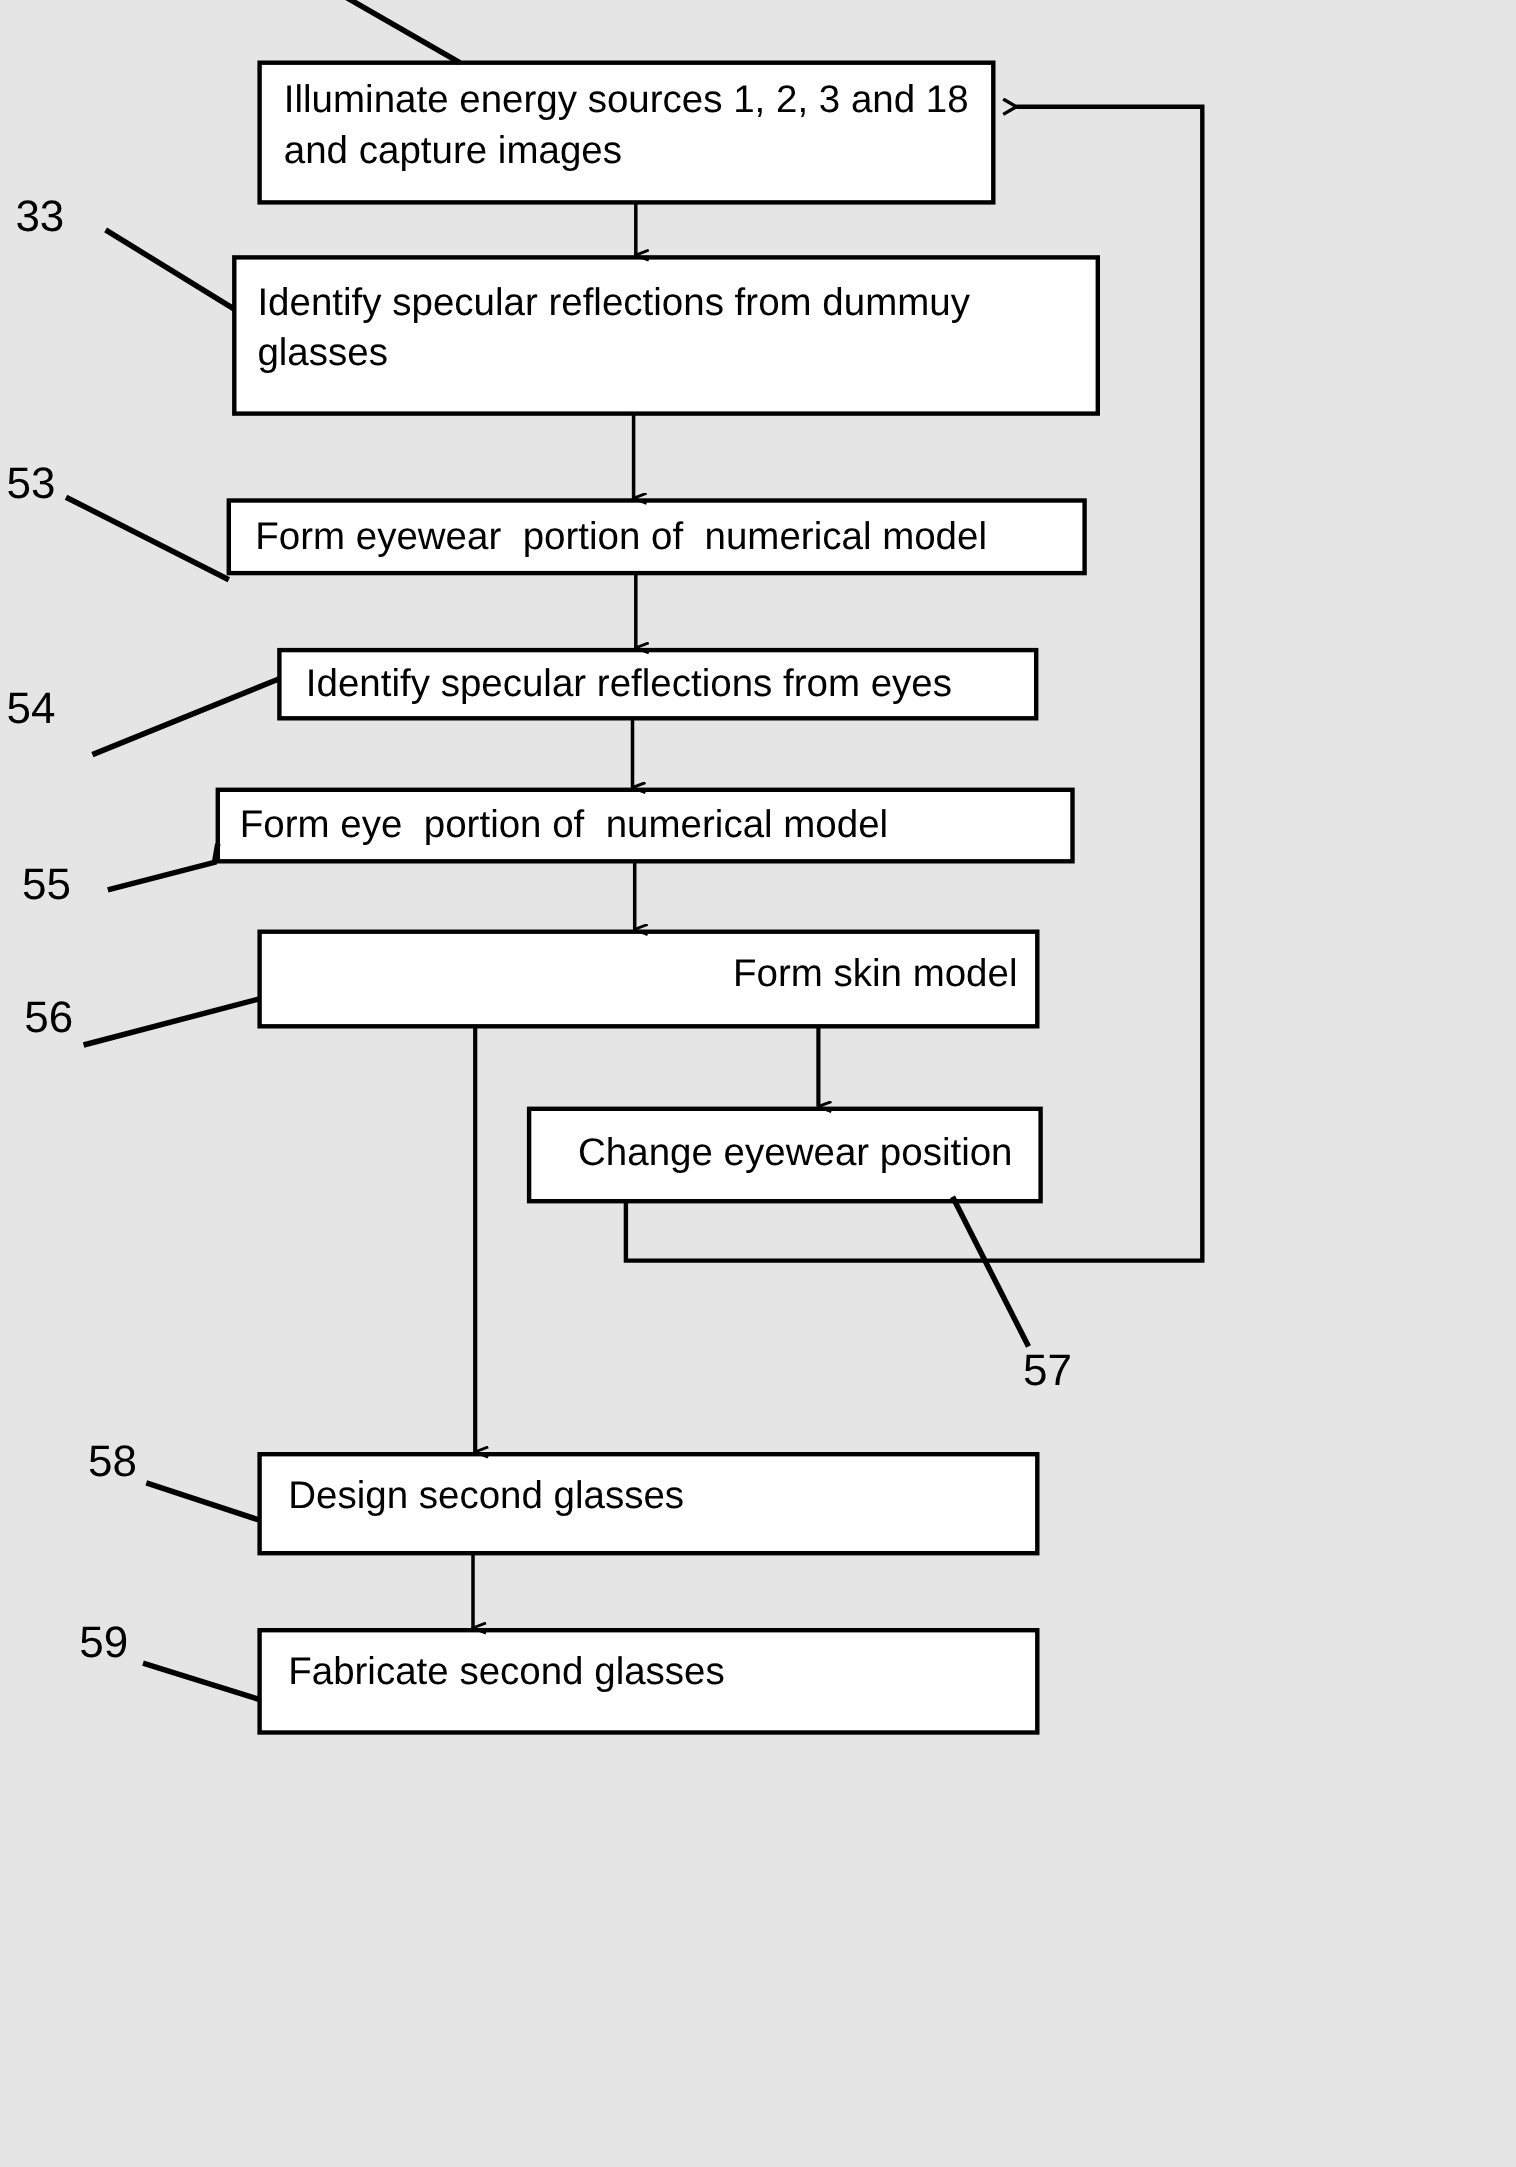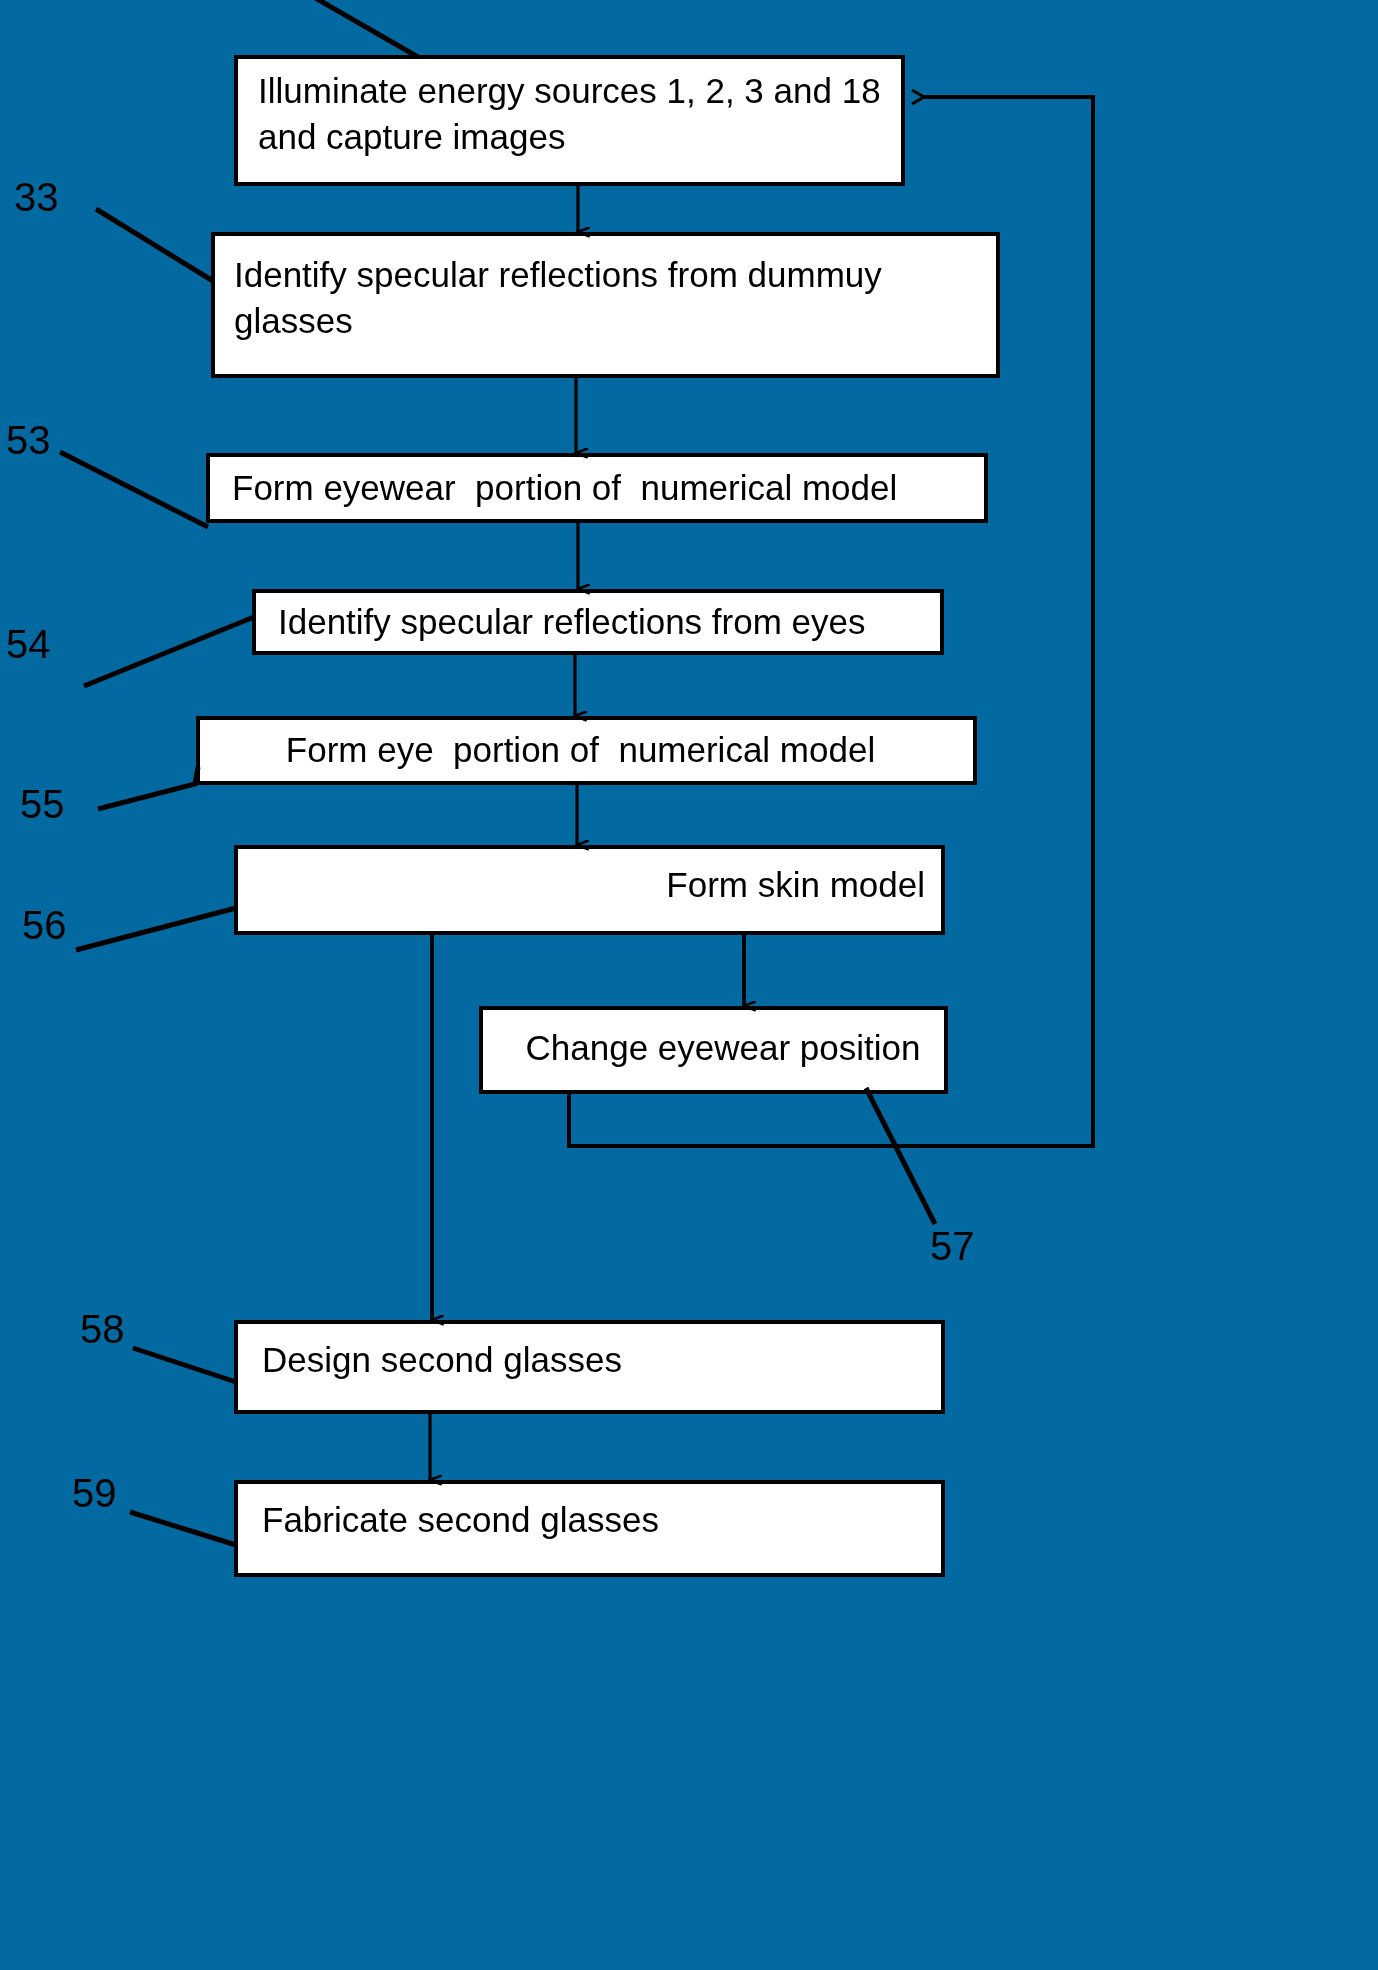--- a/index.html
+++ b/index.html
@@ -4,21 +4,21 @@
 <style>
   html, body {
     margin: 0;
     padding: 0;
     background: #ffffff;
   }
   #canvas {
     position: relative;
     width: 1378px;
     height: 1970px;
-    background: #0369a1;
+    background: #e5e5e5;
     font-family: "Liberation Sans", sans-serif;
     overflow: hidden;
   }
   #flow-svg {
     position: absolute;
     top: 0;
     left: 0;
     width: 1378px;
     height: 1970px;
   }
@@ -89,21 +89,21 @@
   </svg>
 
   <div class="box-text" style="left:258px; top:68px; width:640px;"><span>Illuminate energy sources 1, 2, 3 and</span> <span>18 and capture images</span></div>
 
   <div class="box-text" style="left:234px; top:252px; width:760px;"><span>Identify specular reflections from dummuy</span> <span>glasses</span></div>
 
   <div class="box-text" style="left:232px; top:465px; width:750px;">Form eyewear  portion of  numerical model</div>
 
   <div class="box-text" style="left:278px; top:599px; width:660px;">Identify specular reflections from eyes</div>
 
-  <div class="box-text" style="left:208px; top:727px; width:745px;text-align:center;">Form eye  portion of  numerical model</div>
+  <div class="box-text" style="left:218px; top:727px; width:745px;">Form eye  portion of  numerical model</div>
 
   <div class="box-text" style="left:255px; top:862px; width:670px;text-align:right;">Form skin model</div>
 
   <div class="box-text" style="left:508px; top:1025px; width:430px;text-align:center;">Change eyewear position</div>
 
   <div class="box-text" style="left:262px; top:1337px; width:670px;">Design second glasses</div>
 
   <div class="box-text" style="left:262px; top:1497px; width:670px;">Fabricate second glasses</div>
 
   <div class="ref-label" style="left:14px;  top:176px;">33</div>

